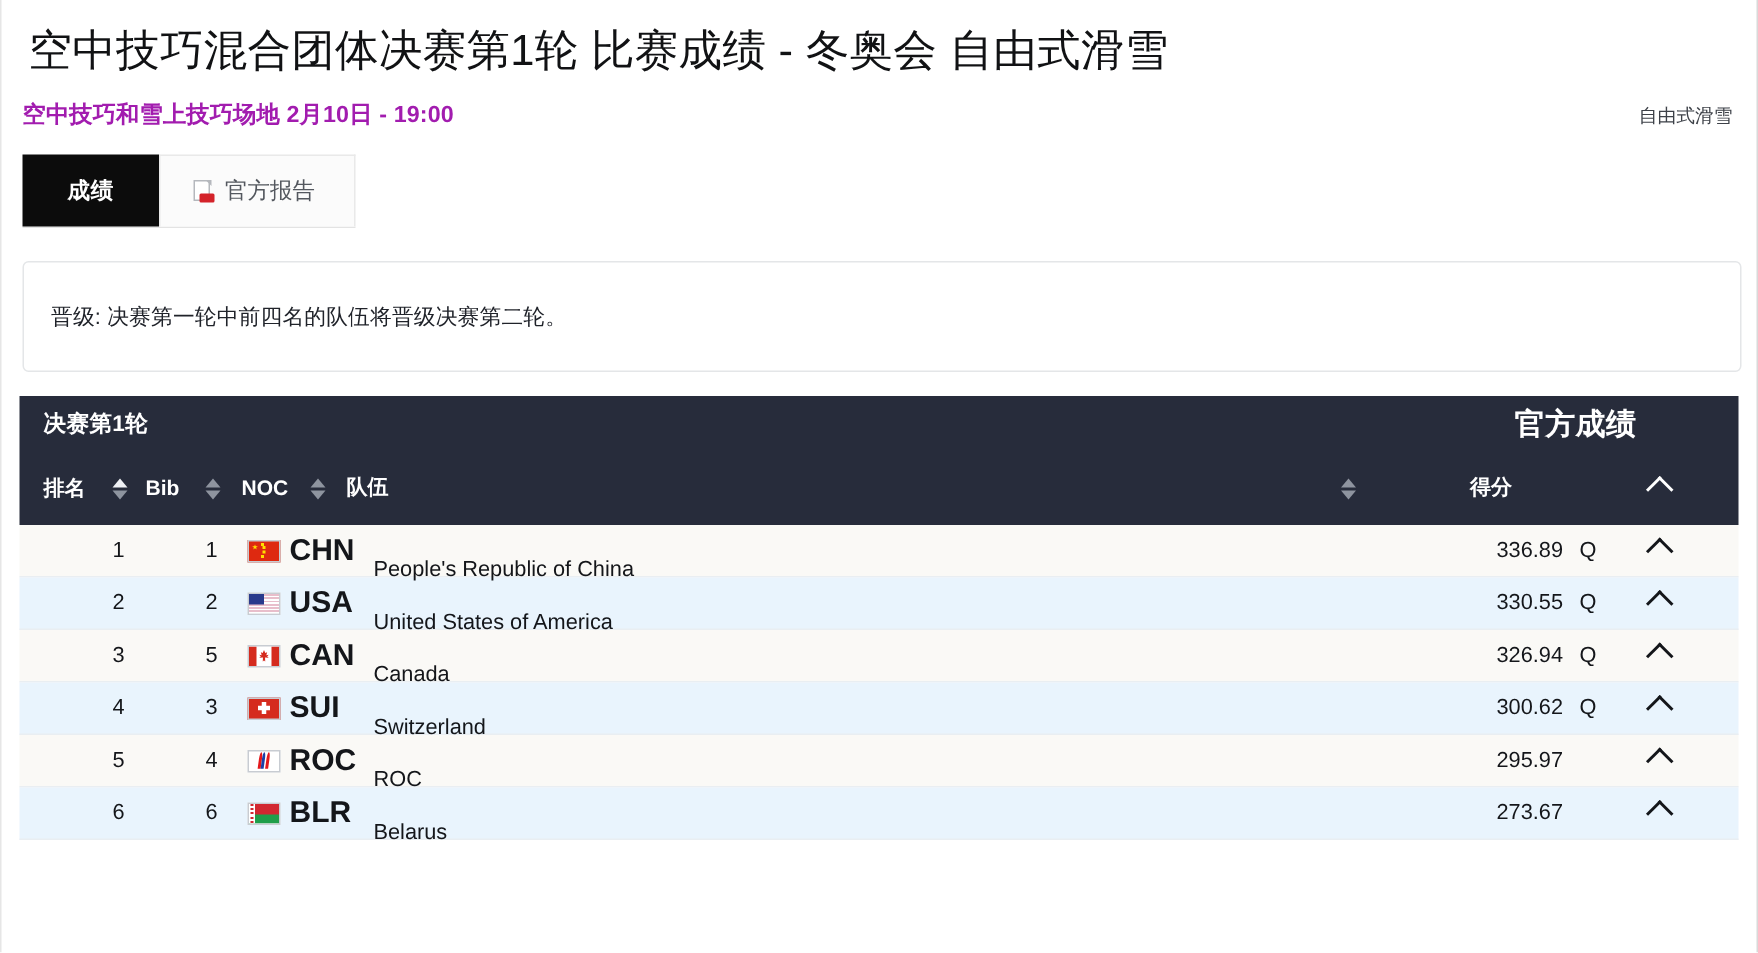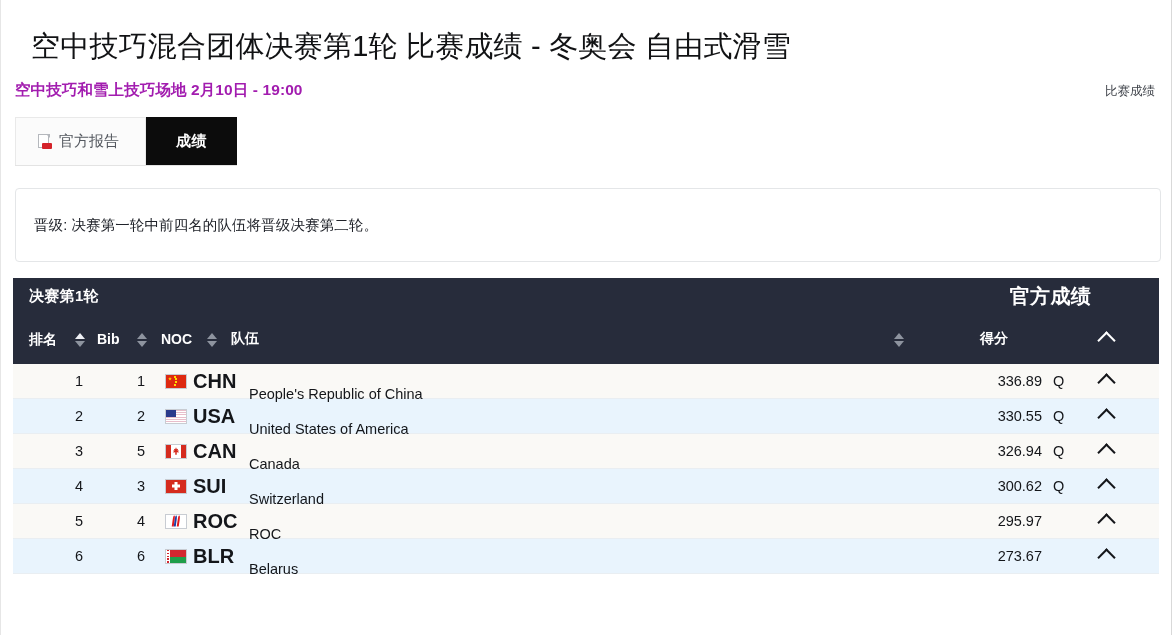--- a/index.html
+++ b/index.html
@@ -28,21 +28,21 @@
   
   .header-zone {
     padding: 12px 14px 0 14px;
   }
   .page-title {
     font-size: 29px;
     font-weight: 400;
     line-height: 1.25;
     letter-spacing: 0.2px;
     color: #111214;
-    margin: 16px;
+    margin: 4px;
     white-space: nowrap;
   }
   .sub-row {
     display: flex;
     align-items: flex-end;
     justify-content: space-between;
     margin-top: 14px;
   }
   .subtitle {
     font-size: 15.5px;
@@ -342,35 +342,35 @@
 </style>
 </head>
 <body>
 
 <div class="page">
 
   <div class="header-zone">
     <h1 class="page-title">空中技巧混合团体决赛第1轮 比赛成绩 - 冬奥会 自由式滑雪</h1>
     <div class="sub-row">
       <div class="subtitle">空中技巧和雪上技巧场地 2月10日 - 19:00</div>
-      <div class="local-time">比赛成绩</div>
+      <div class="local-time">自由式滑雪</div>
     </div>
   </div>
 
   <div class="tabs">
+    <div class="tab active">
+      <span>成绩</span>
+    </div>
     <div class="tab inactive">
       <span class="pdf-icon">
         <span class="sheet"></span>
         <span class="fold"></span>
         <span class="tag"></span>
       </span>
       <span>官方报告</span>
-    </div>
-    <div class="tab active">
-      <span>成绩</span>
     </div>
   </div>
 
   <div class="notice">
     <div class="notice-text">晋级: 决赛第一轮中前四名的队伍将晋级决赛第二轮。</div>
   </div>
 
   <div class="table-wrap">
 
     <div class="t-head">

